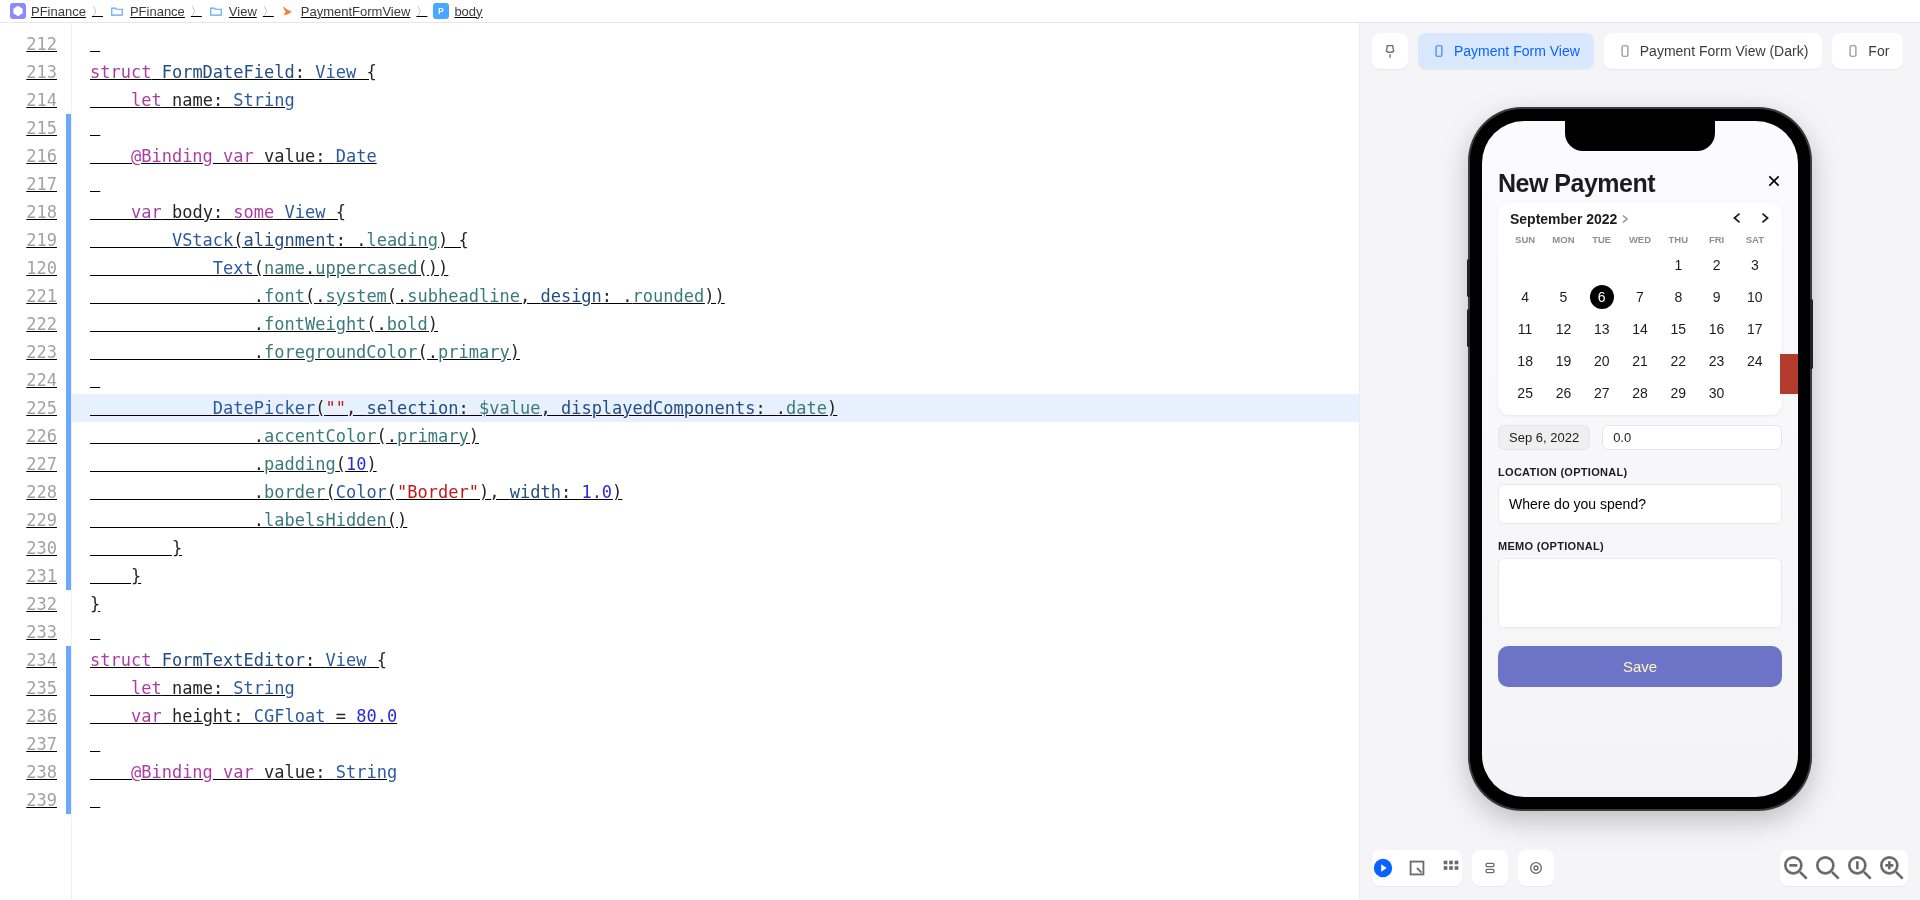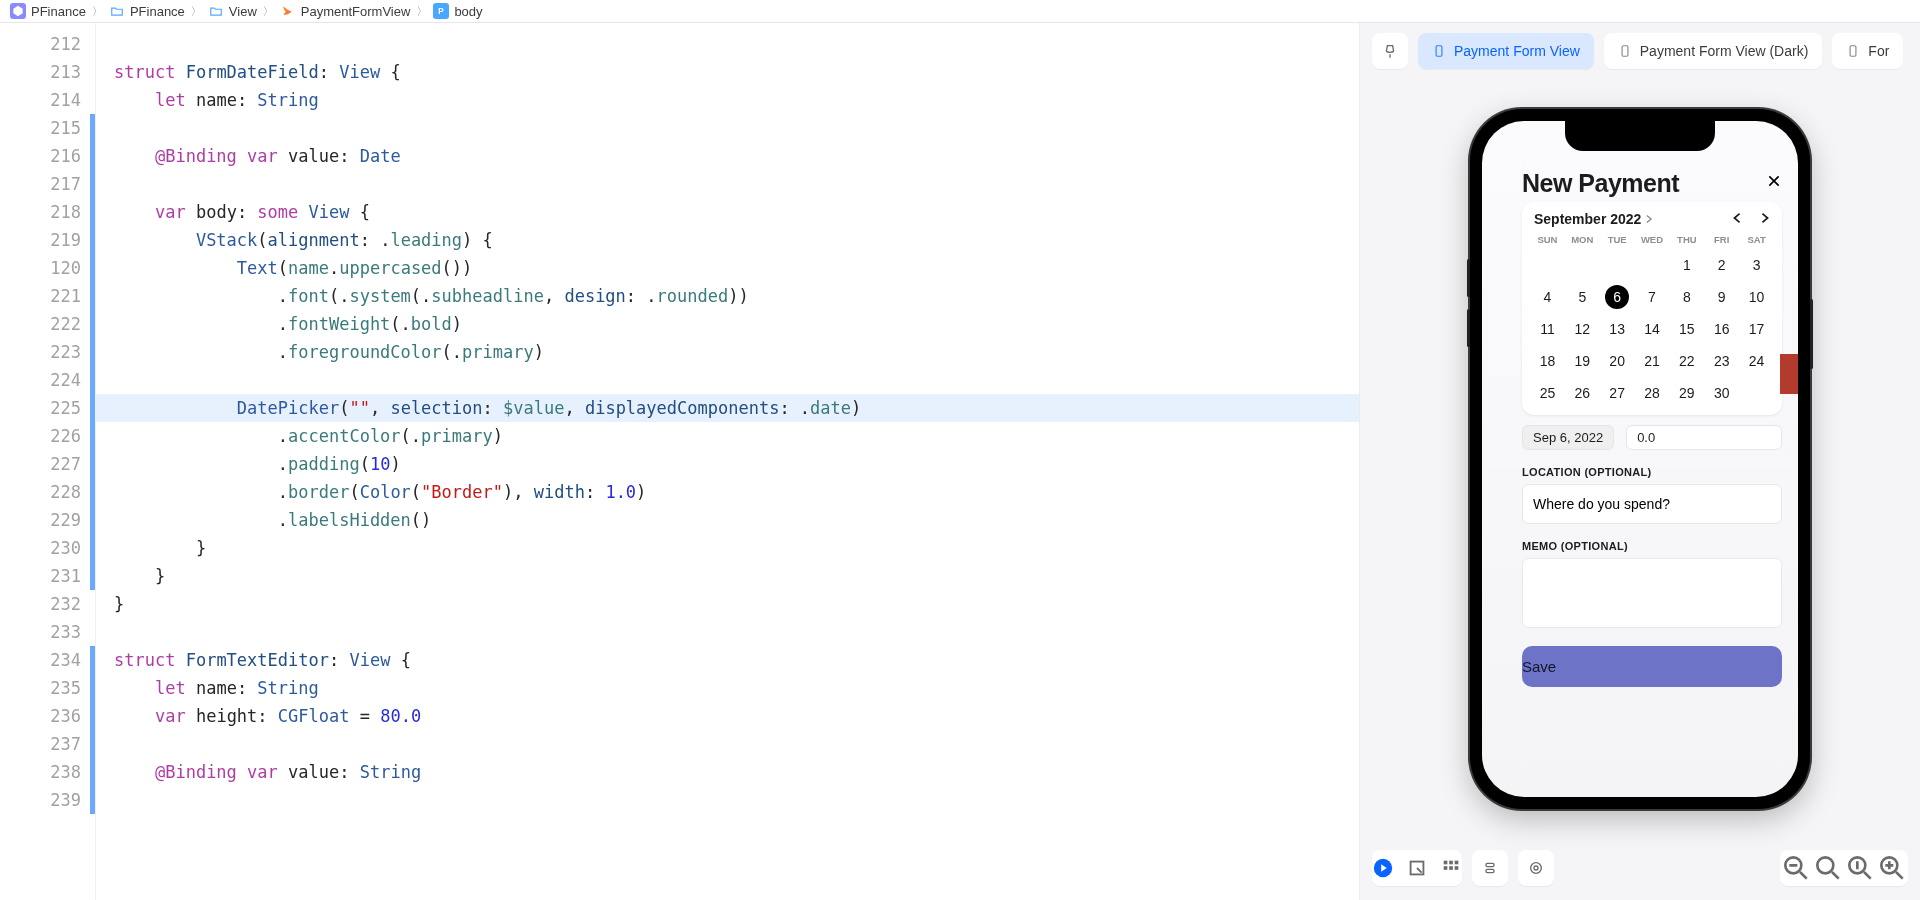--- a/index.html
+++ b/index.html
@@ -1,30 +1,30 @@
 <!DOCTYPE html>
 <html><head>
 <meta charset="utf-8">
 <style>
   * { box-sizing: border-box; margin: 0; padding: 0; }
   html, body { width: 100%; height: 100%; font-family: -apple-system, "SF Pro Text", "Helvetica Neue", Arial, sans-serif; background: #fff; overflow: hidden; }
-  .app { display: flex; flex-direction: column; height: 900px; width: 1920px; }
+  .app { display: flex; flex-direction: column; height: 900px; width: 1920px; text-decoration: underline; }
   .breadcrumbs { display: flex; align-items: center; gap: 6px; padding: 3px 10px; font-size: 13px; color: #3c3c3c; border-bottom: 1px solid #e6e6e8;}
   .bc-icon { display: inline-flex; align-items: center; justify-content: center; width: 16px; height: 16px; border-radius: 3px; }
   .bc-icon.proj { background: #8a8aff; border-radius: 3px; }
   .bc-icon.proj svg { width:14px; height:14px; }
   .bc-icon.folder svg { width:14px; height:14px; }
   .bc-icon.swift svg { width:14px; height:14px; }
   .bc-icon.property { background:#4aa7ff; border-radius:3px; }
   .bc-icon.property svg { width:14px; height:14px; }
   .bc-sep { color:#8e8e93; font-size:11px; }
   .bc-label { color:#3c3c3c; }
 
   .main { flex:1; display:flex; overflow:hidden; }
-  .editor-wrap { flex:1; display:flex; overflow:hidden; border-right:1px solid #ececec;padding-left:24px;}
+  .editor-wrap { flex:1; display:flex; overflow:hidden; border-right:1px solid #ececec;}
   .gutter { width:72px; background:#fff; text-align:right; padding-top:7px; color:#a2a2a6; font-family: "SF Mono","Menlo",monospace; font-size:17px; user-select:none; border-right:1px solid #f0f0f0; position:relative;}
   .gutter-line { height:28px; line-height:28px; padding-right:14px; position:relative;}
   .gutter-dirty::before { content:""; position:absolute; right:0px; top:0; bottom:0; width:5px; background:#6aa9ff; }
 
   .editor { flex:1; font-family:"SF Mono","Menlo",monospace; font-size:17px; line-height:28px; padding-top:7px; white-space:pre; overflow:hidden; position:relative; color:#262626;}
   .code-line { height:28px; padding-left:18px; }
   .code-line.hl { background:#e7f0fd; }
   .tok-kw { color:#ad3da4; }
   .tok-type { color:#2d5a9e; }
   .tok-typeDecl { color:#224e82; }
@@ -44,21 +44,21 @@
   .pill.active { background:#d9e8ff; color:#0a63ff; }
   .pill svg { width:14px; height:16px; opacity:0.8;}
 
   .phone { position:absolute; top:86px; left:50%; transform:translateX(-50%); width:340px; height:700px; }
   .phone-body { position:absolute; inset:0; background:#000; border-radius:52px; box-shadow:0 0 0 2px #3a3a3a, 0 10px 30px rgba(0,0,0,0.25);}
   .phone-btn-side { position:absolute; right:-3px; top:190px; width:3px; height:70px; background:#222; border-radius:2px;}
   .phone-btn-vol { position:absolute; left:-3px; top:150px; width:3px; height:38px; background:#222; border-radius:2px;}
   .phone-btn-vol2 { position:absolute; left:-3px; top:200px; width:3px; height:38px; background:#222; border-radius:2px;}
   .phone-screen { position:absolute; inset:12px; background:linear-gradient(#fbfbfd,#f4f4f6); border-radius:42px; overflow:hidden;}
   .notch { position:absolute; top:0; left:50%; transform:translateX(-50%); width:150px; height:30px; background:#000; border-bottom-left-radius:18px; border-bottom-right-radius:18px;}
-  .screen-content { position:absolute; inset:0; padding:48px 16px 16px; font-family:-apple-system,"SF Pro Text",Arial; color:#1c1c1e; overflow:hidden;margin-left:24px;}
+  .screen-content { position:absolute; inset:0; padding:48px 16px 16px; font-family:-apple-system,"SF Pro Text",Arial; color:#1c1c1e; overflow:hidden;}
   .title-row { display:flex; align-items:center; justify-content:space-between;}
   .big-title { font-size:25px; font-weight:800; letter-spacing:-0.5px;}
   .close-x { font-size:18px; }
 
   .calendar { background:#fff; border-radius:12px; padding:4px 8px 8px; margin-top:4px; box-shadow:0 1px 3px rgba(0,0,0,0.08);}
   .cal-head { display:flex; align-items:center; justify-content:space-between; padding:4px 4px;}
   .cal-month { font-size:14px; font-weight:600; display:flex; align-items:center; gap:4px;}
   .cal-nav { display:flex; gap:18px; font-size:16px; color:#3c3c3c;}
   .cal-grid { display:grid; grid-template-columns:repeat(7,1fr); text-align:center; gap:4px 0; }
   .cal-dow { font-size:9.5px; color:#8e8e93; font-weight:600; padding:2px 0;}
@@ -68,21 +68,21 @@
   .cal-day.sel span { position:relative; z-index:1;}
 
   .red-peek { position:absolute; right:0; top:233px; width:18px; height:40px; background:#b23b2e; }
 
   .field-row { display:flex; gap:12px; margin-top:10px;}
   .chip-box { background:#fff; border:1px solid #e6e6e8; border-radius:6px; padding:4px 10px; font-size:13px; }
   .form-label { font-size:11px; font-weight:700; letter-spacing:0.3px; margin-top:16px;}
   .placeholder { color:#000000; font-size:14px;}
   .input-box { background:#fff; border:1px solid #e9e9eb; border-radius:6px; padding:10px 10px; margin-top:6px;}
   .memo-box { height:70px; }
-  .save-btn { background:#6d73c6; color:#0f172a; text-align:left; border-radius:10px; padding:12px 0; font-size:15px; margin-top:18px;}
+  .save-btn { background:#6d73c6; color:#fef9c3; text-align:center; border-radius:10px; padding:12px 0; font-size:15px; margin-top:18px;}
 
   .canvas-bottom { position:absolute; bottom:14px; left:12px; right:12px; display:flex; justify-content:space-between; }
   .ctrl-group { display:flex; gap:10px; }
   .sq-btn { width:36px; height:36px; background:#fff; border-radius:8px; display:flex; align-items:center; justify-content:center; box-shadow:0 1px 1px rgba(0,0,0,0.05); font-size:14px; color:#444;}
   .sq-btn svg { width:16px; height:16px; }
   .wide-btn { width:90px; height:36px; background:#fff; border-radius:8px; display:flex; align-items:center; justify-content:center; gap:12px; box-shadow:0 1px 1px rgba(0,0,0,0.05);}
   .zoom-group { display:flex; background:#fff; border-radius:8px; box-shadow:0 1px 1px rgba(0,0,0,0.05); }
   .zoom-btn { width:32px; height:36px; display:flex; align-items:center; justify-content:center;}
 </style>
 </head>

